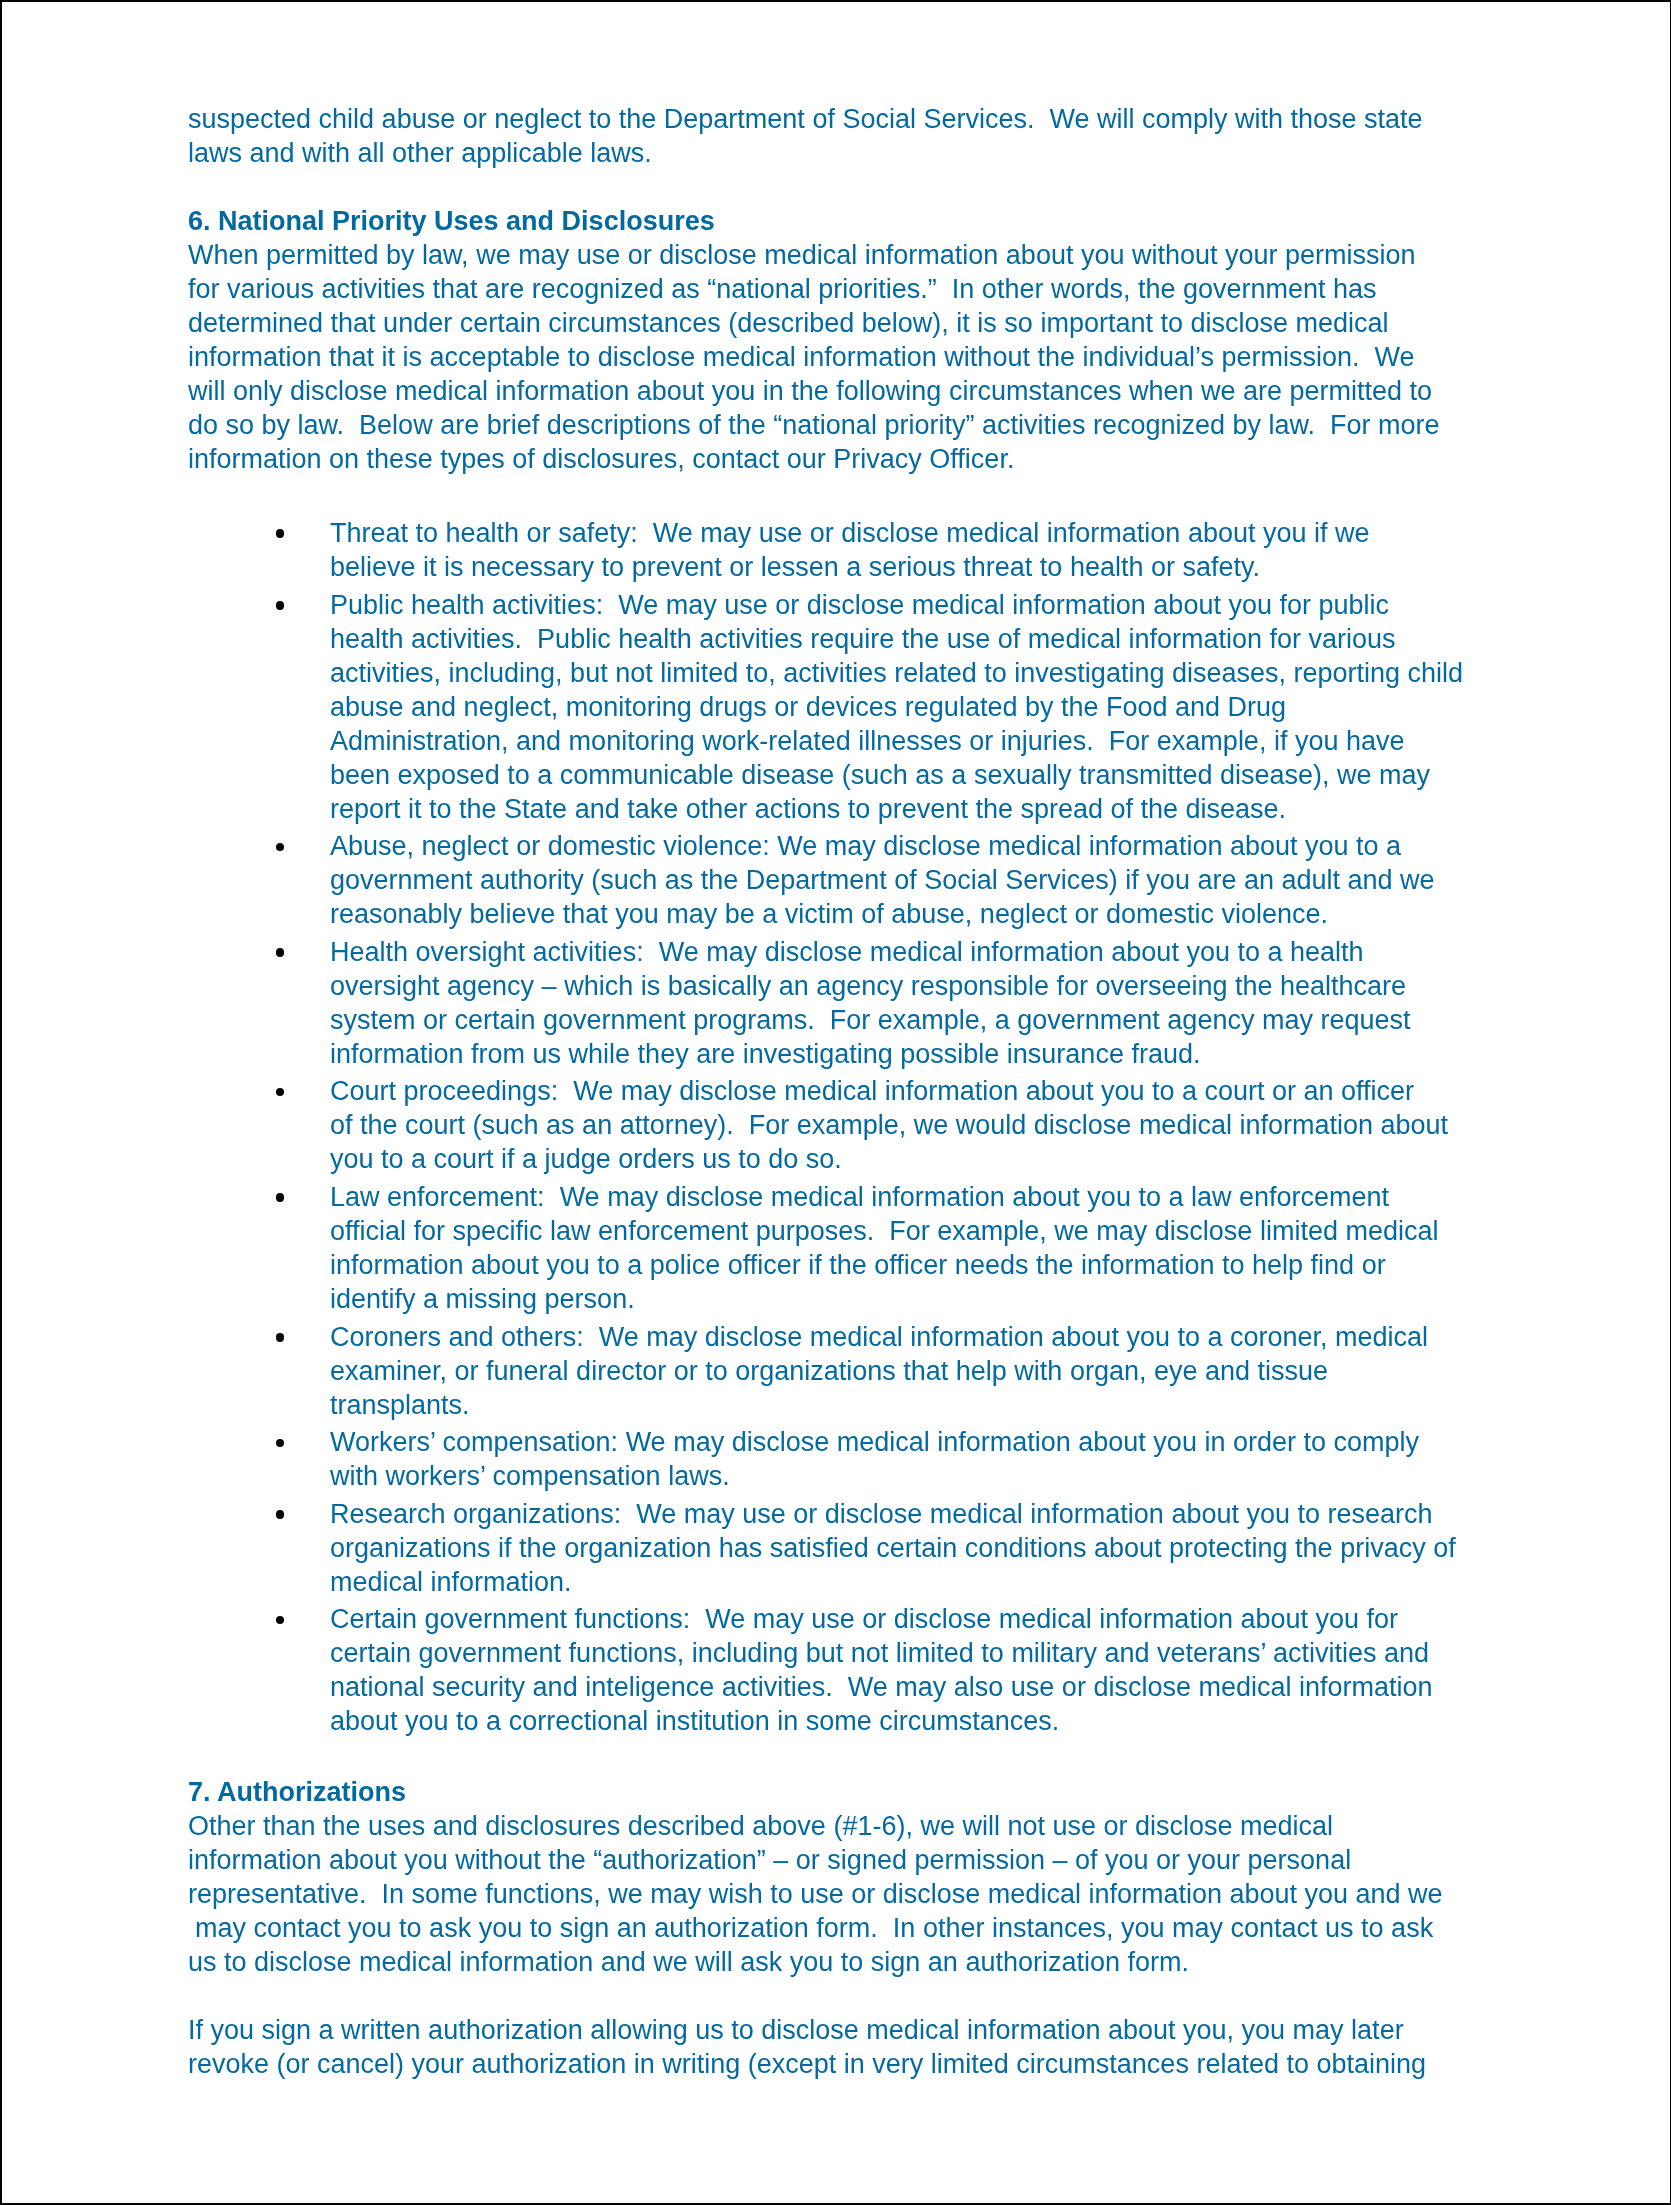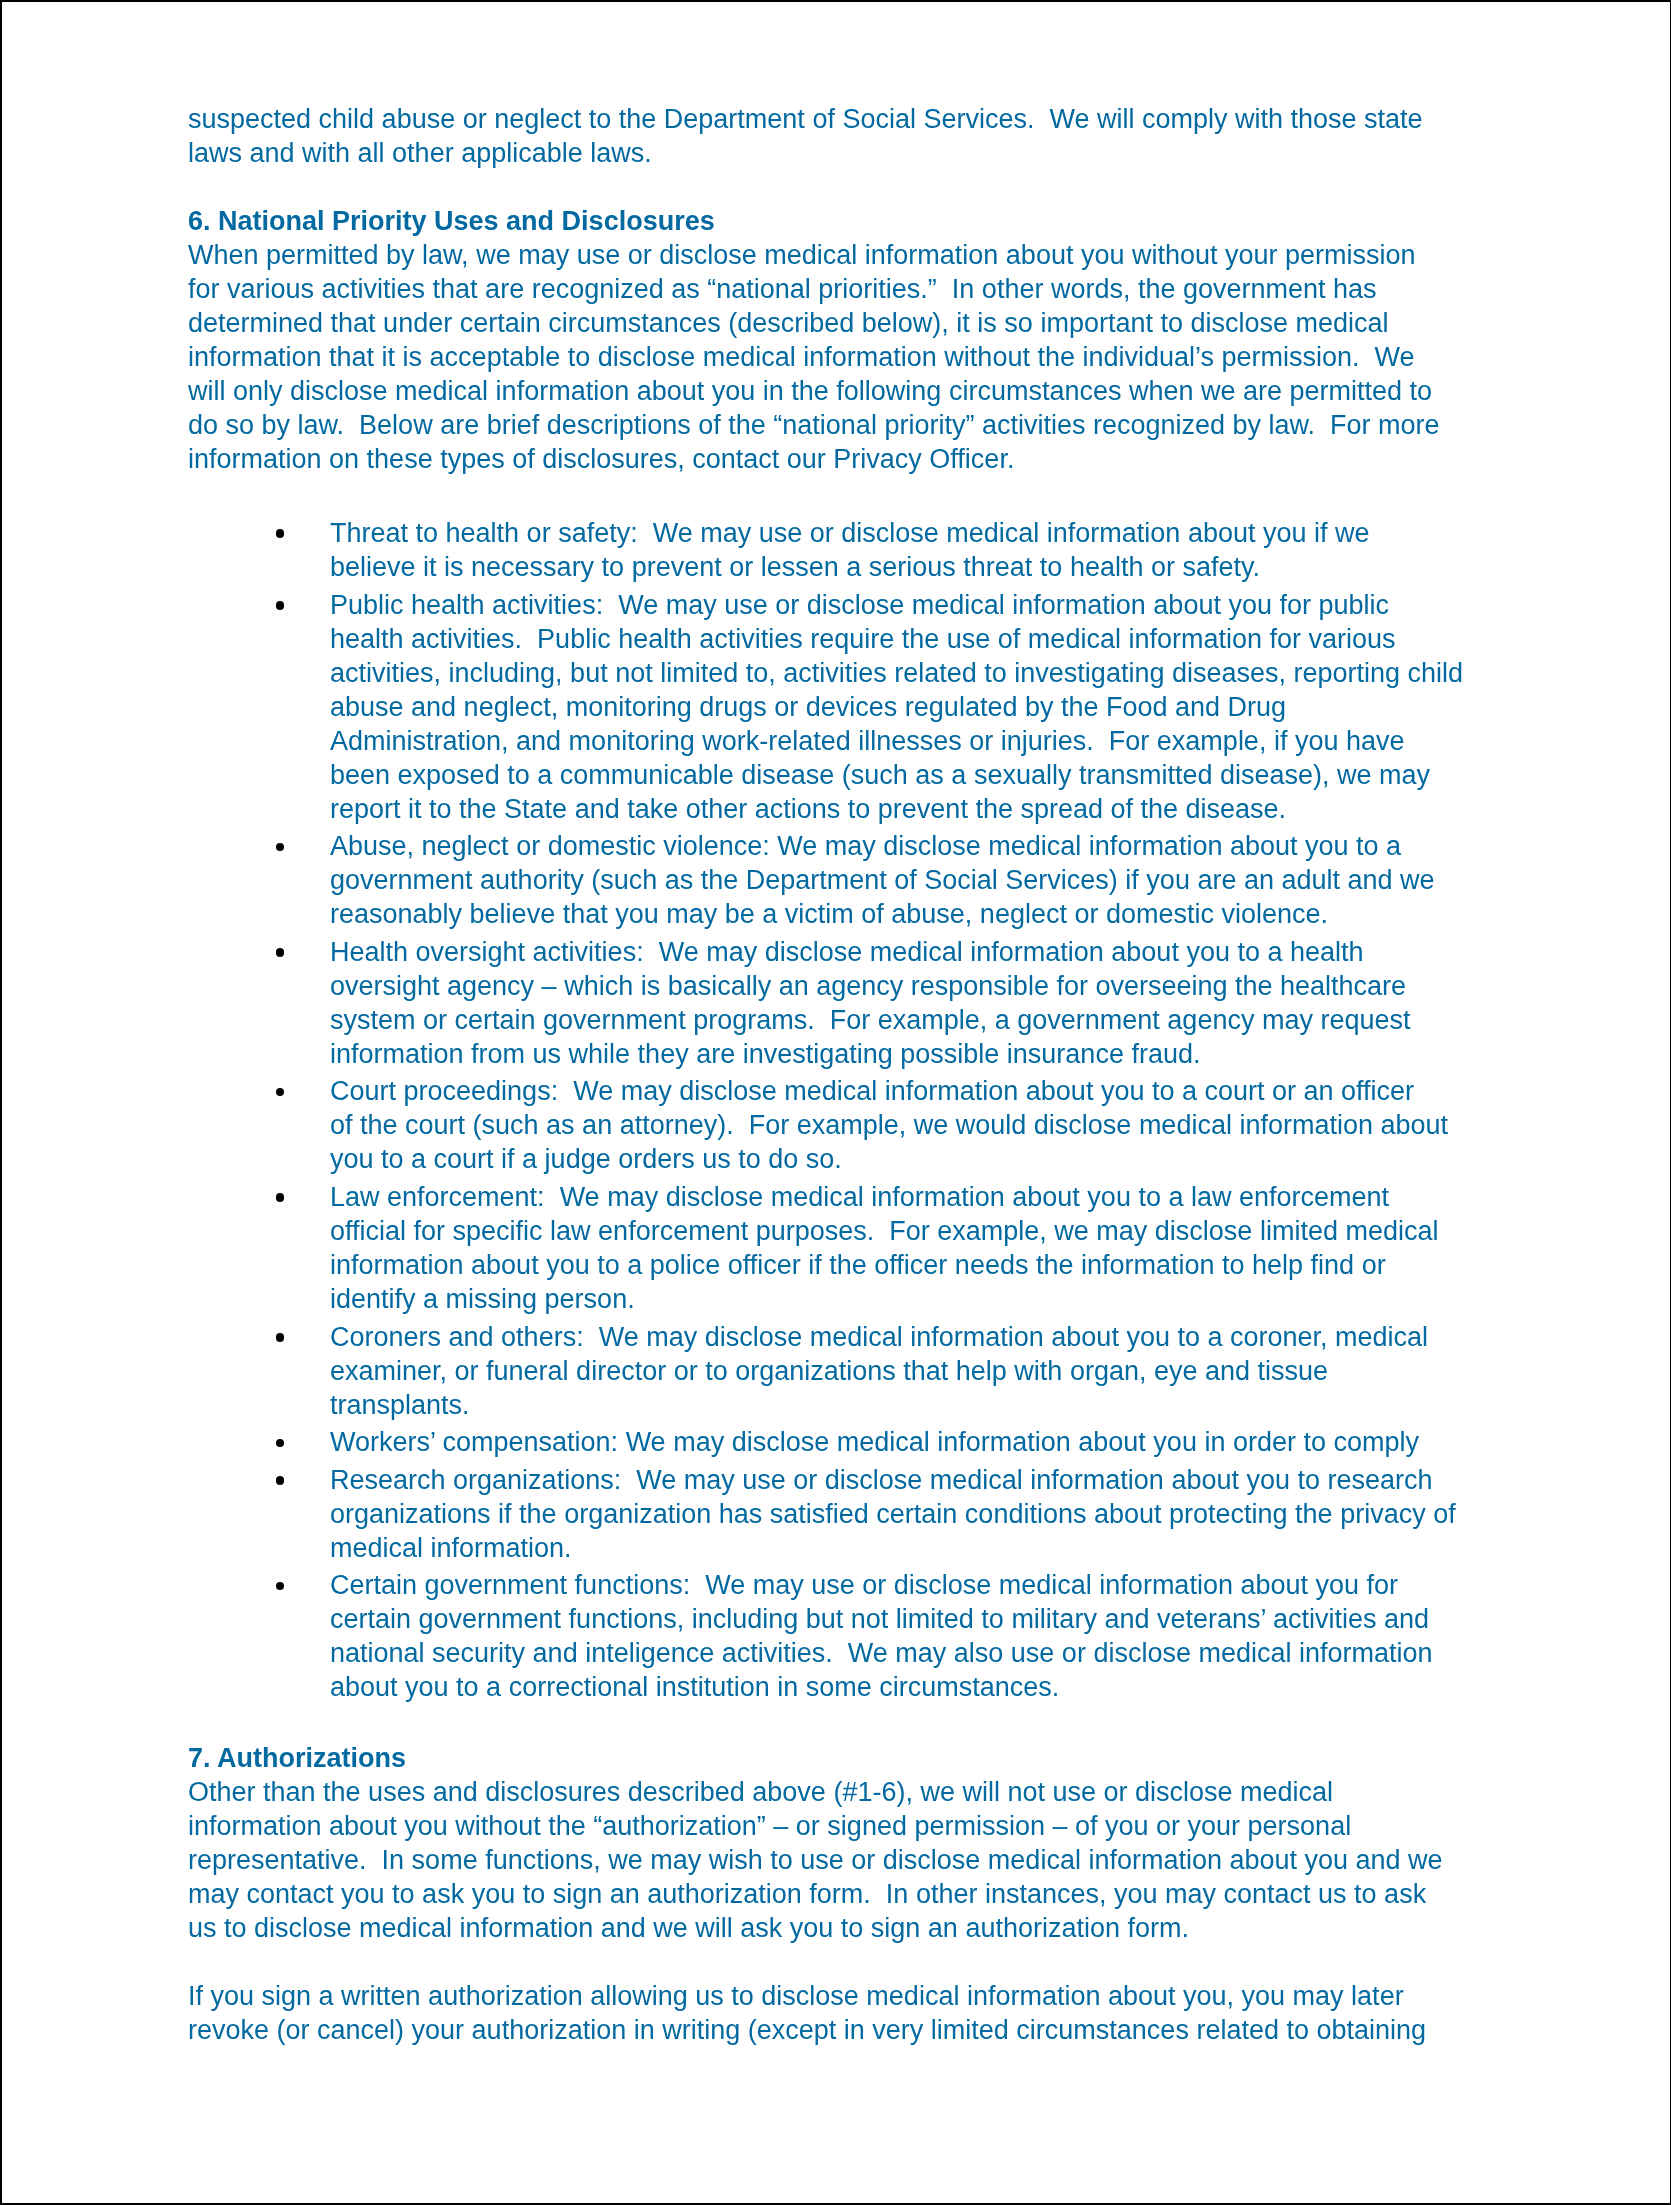--- a/index.html
+++ b/index.html
@@ -104,20 +104,21 @@
           </li>
           <li class="bullet-item">
             <span class="bullet-dot"></span>
             <span class="line" style="white-space: pre;"><span class="label">Coroners and others:</span><span style="white-space: pre;">  We may disclose medical information about you to a coroner, medical</span></span>
             <span class="line" style="white-space: pre;">examiner, or funeral director or to organizations that help with organ, eye and tissue</span>
             <span class="line" style="white-space: pre;">transplants.</span>
           </li>
           <li class="bullet-item">
             <span class="bullet-dot"></span>
             <span class="line" style="white-space: pre;"><span class="label">Workers’ compensation:</span><span style="white-space: pre;"> We may disclose medical information about you in order to comply</span></span>
+            <span class="line" style="white-space: pre;">with workers’ compensation laws.</span>
           </li>
           <li class="bullet-item">
             <span class="bullet-dot"></span>
             <span class="line" style="white-space: pre;"><span class="label">Research organizations:</span><span style="white-space: pre;">  We may use or disclose medical information about you to research</span></span>
             <span class="line" style="white-space: pre;">organizations if the organization has satisfied certain conditions about protecting the privacy of</span>
             <span class="line" style="white-space: pre;">medical information.</span>
           </li>
           <li class="bullet-item">
             <span class="bullet-dot"></span>
             <span class="line" style="white-space: pre;"><span class="label">Certain government functions:</span><span style="white-space: pre;">  We may use or disclose medical information about you for</span></span>
@@ -129,21 +130,21 @@
     </div>
 
     <div class="after-bullets"></div>
 
     <div>
       <span class="heading">7.  Authorizations</span>
       <p class="para">
         <span class="line" style="white-space: pre;">Other than the uses and disclosures described above (#1-6), we will not use or disclose medical</span>
         <span class="line" style="white-space: pre;">information about you without the “authorization” – or signed permission – of you or your personal</span>
         <span class="line" style="white-space: pre;">representative.  In some functions, we may wish to use or disclose medical information about you and we</span>
-        <span class="line" style="white-space: pre;">may contact you to ask you to sign an authorization form.  In other instances, you may contact us to ask</span>
+        <span class="line" style="white-space: pre; margin-left: 7px;">may contact you to ask you to sign an authorization form.  In other instances, you may contact us to ask</span>
         <span class="line" style="white-space: pre;">us to disclose medical information and we will ask you to sign an authorization form.</span>
       </p>
       <div class="blank"></div>
       <p class="para">
         <span class="line" style="white-space: pre;">If you sign a written authorization allowing us to disclose medical information about you, you may later</span>
         <span class="line" style="white-space: pre;">revoke (or cancel) your authorization in writing (except in very limited circumstances related to obtaining</span>
       </p>
     </div>
 
   </div>

